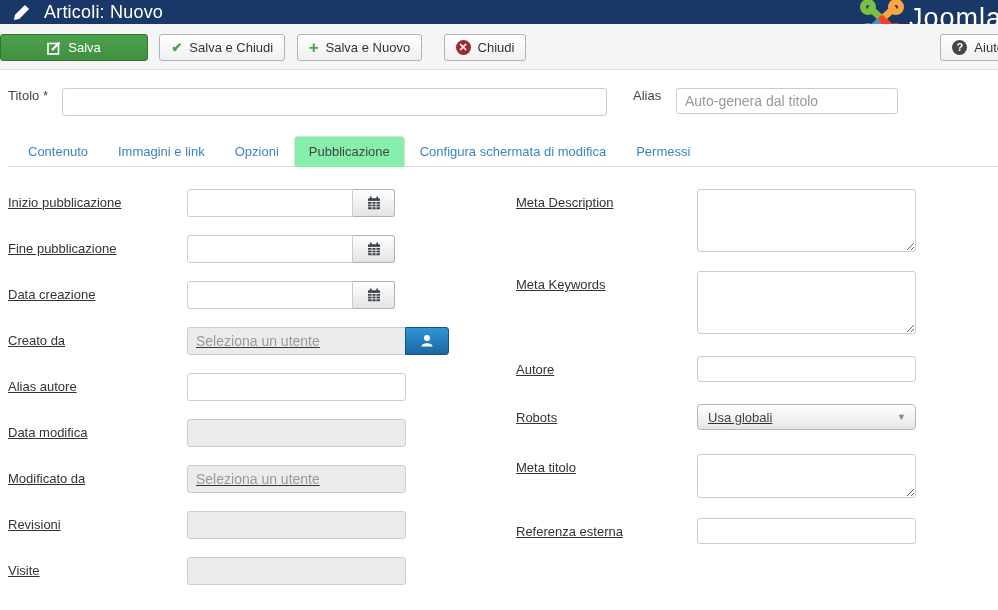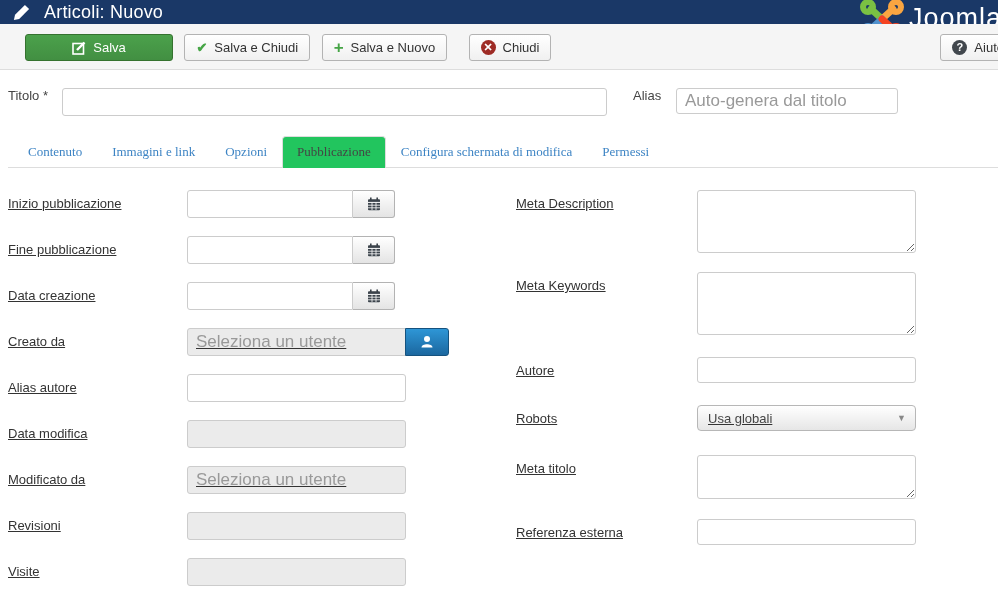--- a/index.html
+++ b/index.html
@@ -10,21 +10,21 @@
   .titlebar { position:relative; height:24px; background:#1a3867; color:#fff;
               display:flex; align-items:center; padding-left:12px; overflow:hidden; }
   .titlebar .pencil { width:19px; height:19px; margin-right:13px; }
   .titlebar h1 { font-size:18px; font-weight:400; letter-spacing:.2px; }
   .brand { position:absolute; right:-4px; top:0; height:36px; display:flex; align-items:center; }
   .brand svg { width:46px; height:40px; margin-top:2px; }
   .brand .logo-text { color:#fff; font-size:27px; font-weight:400; letter-spacing:1px; margin-left:4px; }
 
   
   .toolbar { position:relative; height:46px; background:#f5f5f5; border-bottom:1px solid #ddd;
-             padding:10px 0 0 25px; }
+             padding:10px 0 0 0; }
   .btn { display:inline-flex; align-items:center; justify-content:center; gap:7px;
          height:27px; padding:0 11px; margin-right:7px; vertical-align:top;
          background:linear-gradient(#ffffff,#f0f0f0); border:1px solid #b3b3b3;
          border-radius:3px; font-size:13px; color:#333; cursor:pointer;
          font-family:"Liberation Sans", sans-serif; }
   .btn-success { width:148px; background:linear-gradient(#4ba14b,#428f42);
                  border-color:#35722f; color:#fff; }
   .btn-close-grp { margin-left:10px; }
   .icn-check { color:#46a546; font-size:13px; font-weight:bold; }
   .icn-plus  { color:#46a546; font-size:17px; font-weight:bold; line-height:1; }
@@ -35,32 +35,32 @@
   .circle-dark { background:#41474d; }
   .help-btn { position:absolute; right:-18px; top:10px; margin-right:0; }
 
   
   main { padding:18px 0 0 8px; }
   .title-row { display:flex; align-items:flex-start; margin-bottom:19px; }
   .title-row .lbl { font-size:13px; color:#444; }
   .lbl-titolo { width:54px; }
   .req-star { color:#444; }
   .inp { border:1px solid #ccc; border-radius:3px; height:28px; padding:0 8px;
-         font-size:17px; color:#333; font-family:"Liberation Sans", sans-serif; outline:none; }
+         font-size:14px; color:#333; font-family:"Liberation Sans", sans-serif; outline:none; }
   .inp::placeholder { color:#999; }
   .inp-titolo { width:545px; }
   .lbl-alias { margin-left:26px; width:43px; }
   .inp-alias { width:222px; height:26px; }
 
   
   .tabs { display:flex; border-bottom:1px solid #ddd; padding-left:5px; margin-top:20px; }
   .tab { padding:7px 14px 8px; font-size:13px; color:#3d84c4; cursor:pointer;
          border:1px solid transparent; border-bottom:none; margin-bottom:-1px;
-         border-radius:4px 4px 0 0; background:transparent;font-family:Liberation Serif, serif; }
-  .tab.active { background:#22c55e; border-color:#ddd; color:#444; cursor:default; }
+         border-radius:4px 4px 0 0; background:transparent; }
+  .tab.active { background:#86efac; border-color:#ddd; color:#444; cursor:default; }
 
   
   .form-area { display:flex; padding-top:22px;text-decoration:underline; }
   .col-left  { width:508px; flex:none; }
   .frow { display:flex; align-items:flex-start; margin-bottom:18px; min-height:28px; }
   .frow .flbl { width:179px; flex:none; font-size:13px; color:#333; padding-top:6px; }
   .col-right .flbl { width:181px; }
 
   .grp { display:flex; }
   .inp-date { width:166px; border-radius:3px 0 0 3px; }

